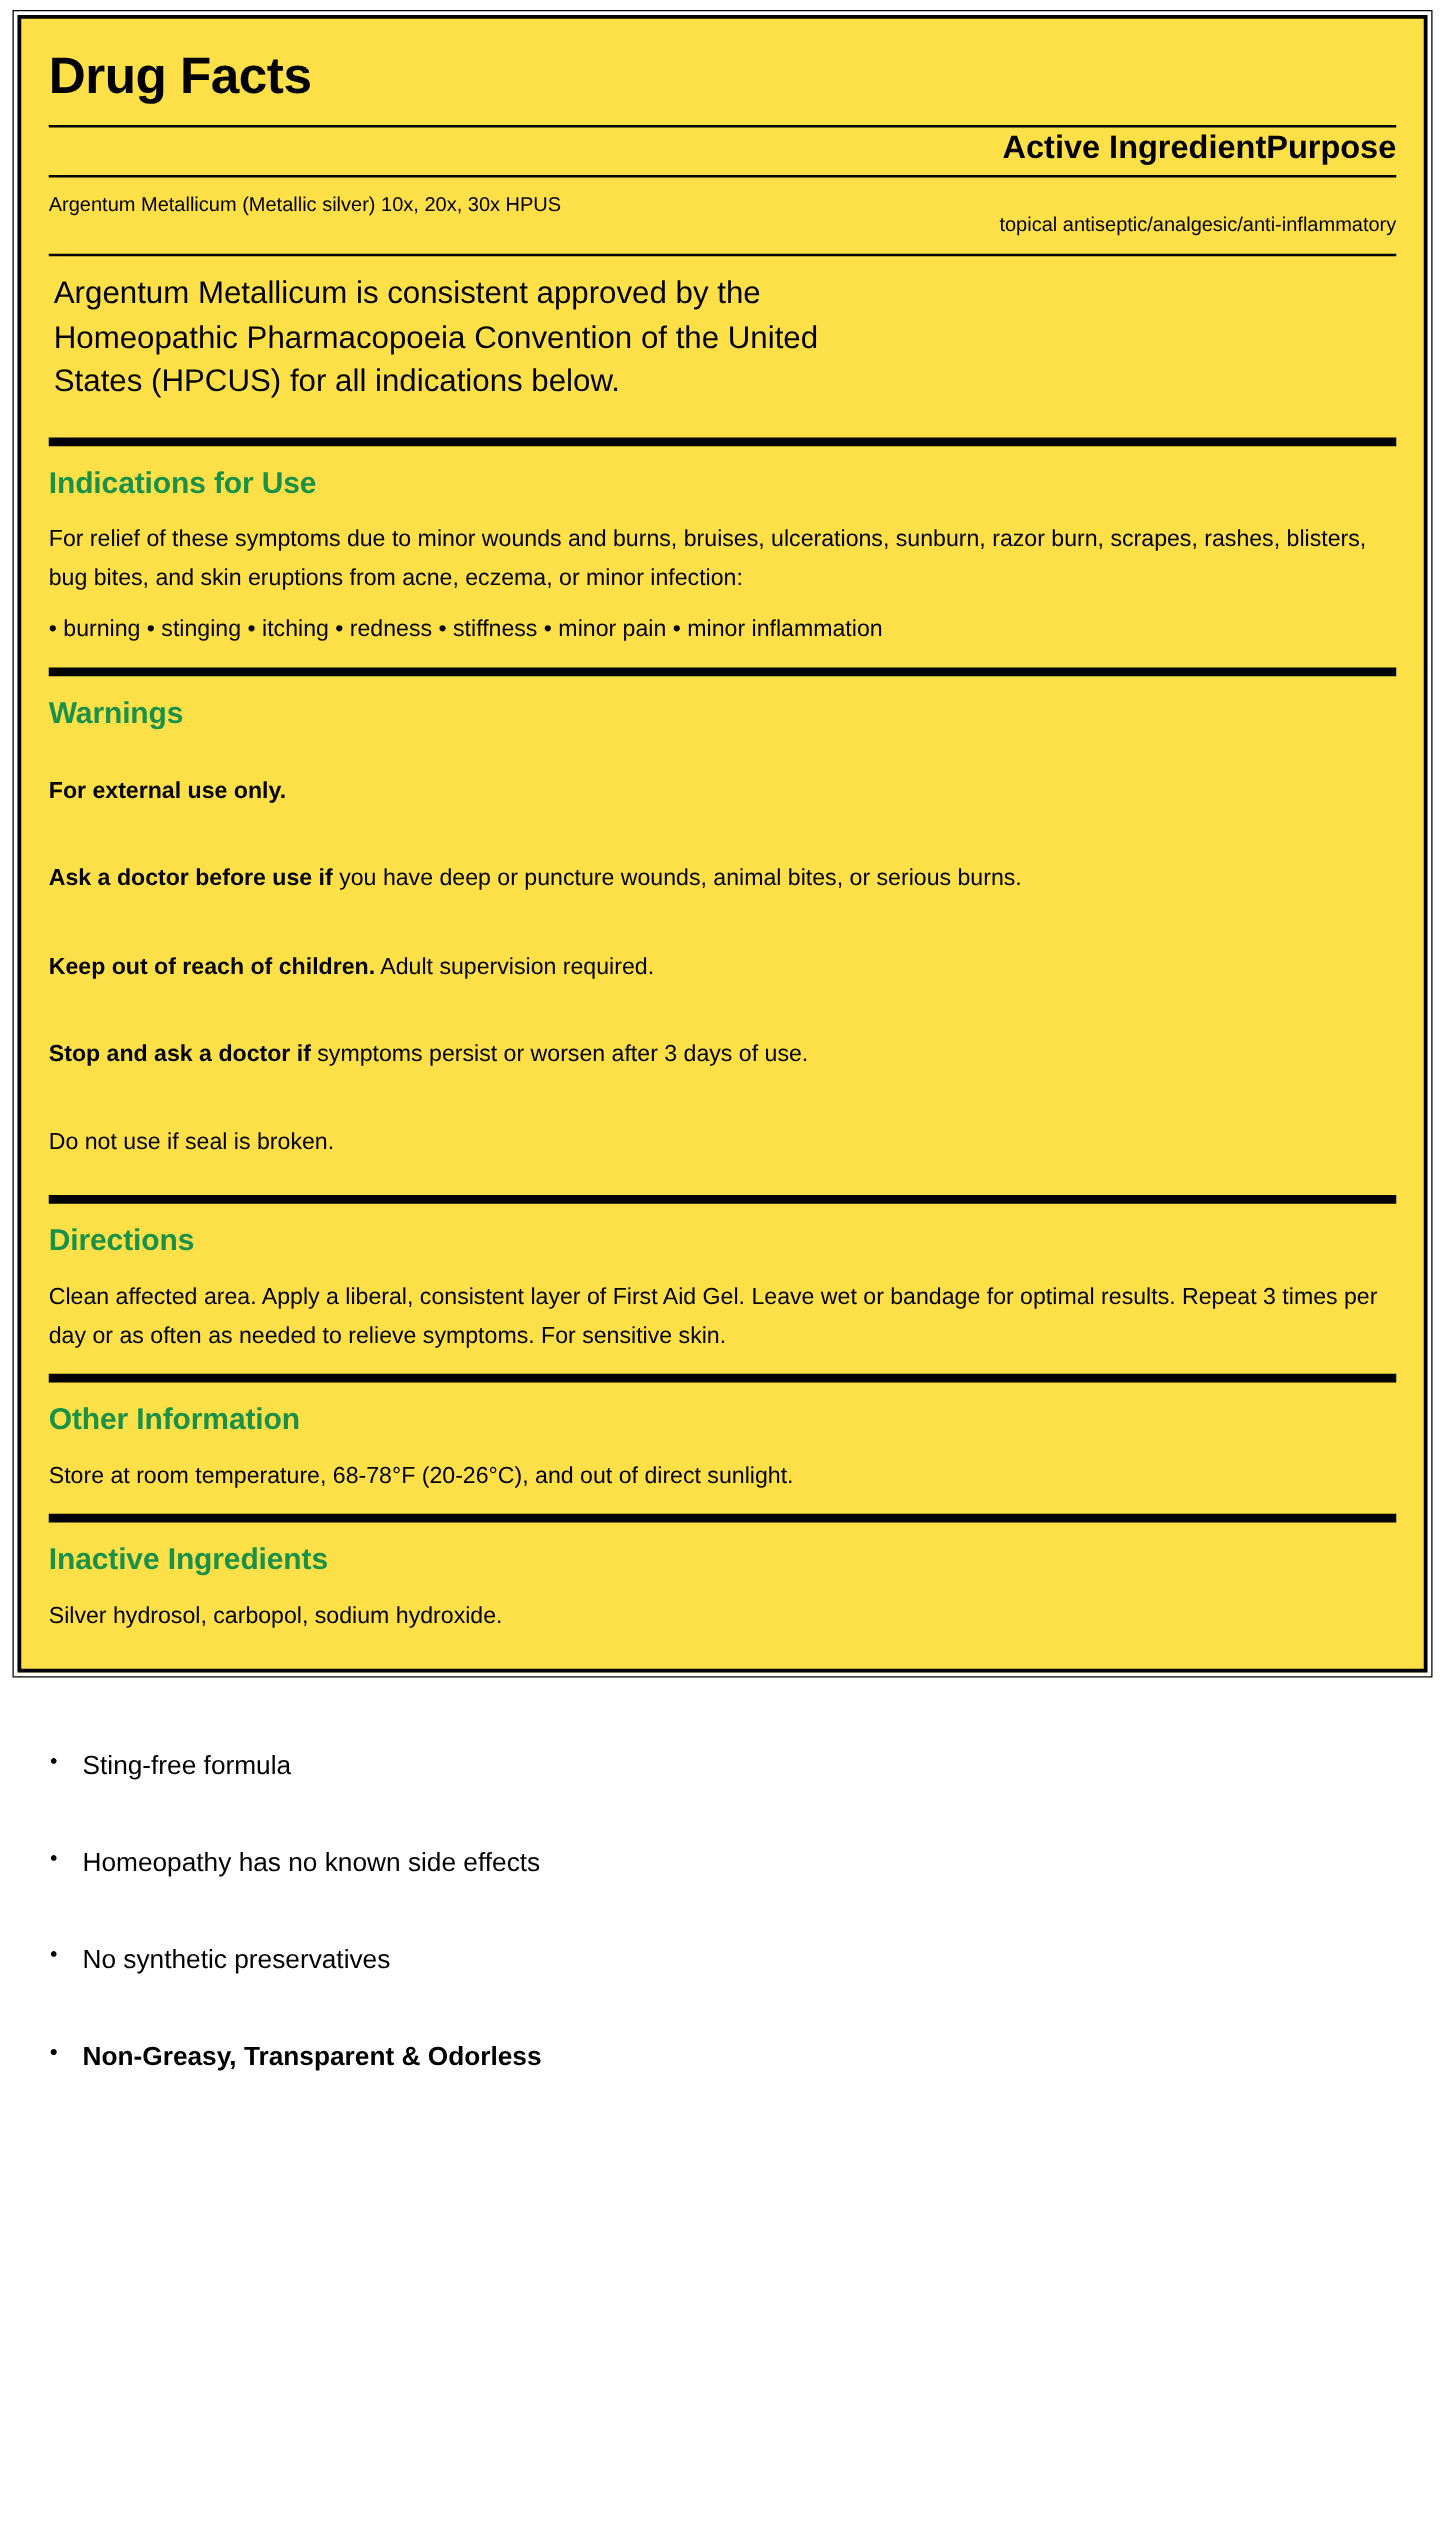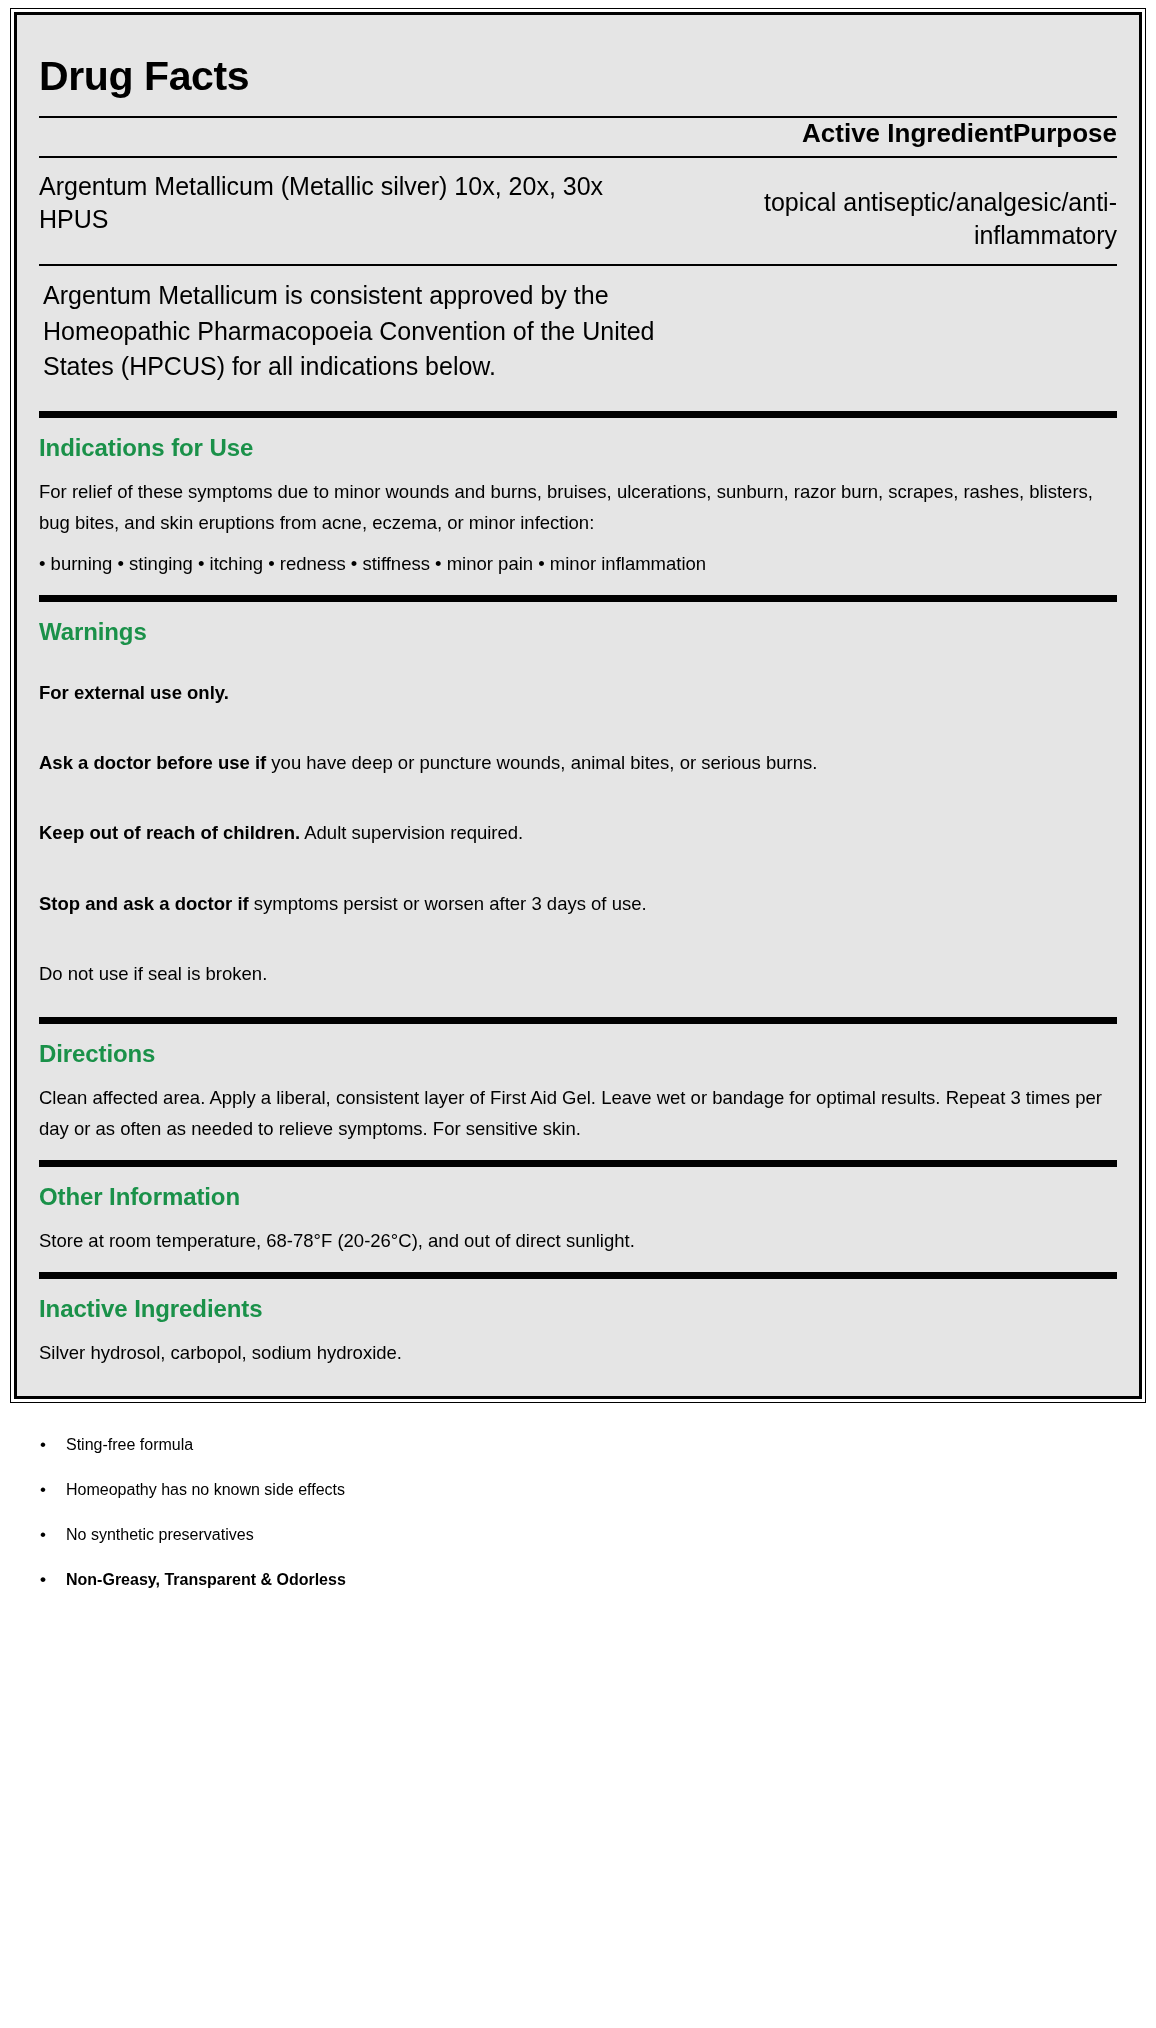--- a/index.html
+++ b/index.html
@@ -26,22 +26,22 @@
   }
 
   
   .df-outer {
     border: 1px solid #000000;
     padding: 3px;
     background: #ffffff;
   }
   .df-box {
     border: 3px solid #000000;
-    background: #e5e5e5;
-    padding: 16px 22px 14px 22px;
+    background: #fde047;
+    padding: 0 22px 14px 22px;
   }
 
   
   .df-title {
     font-size: 41px;
     font-weight: bold;
     letter-spacing: -0.4px;
     line-height: 1.05;
     padding: 24px 0 18px 0;
     margin: 0;
@@ -69,21 +69,21 @@
     padding-bottom: 7px;
   }
   .ai-header .ai-purpose { text-align: right; }
 
   
   .ai-row {
     display: flex;
     justify-content: space-between;
     align-items: flex-start;
     padding: 12px 0 12px 0;
-    font-size: 25px;
+    font-size: 16px;
     line-height: 1.32;
   }
   .ai-row .ai-name {
     flex: 0 1 54%;
     text-align: left;
     padding-right: 12px;
   }
   .ai-row .ai-use {
     flex: 0 1 42%;
     text-align: right;
@@ -127,24 +127,25 @@
   }
   .section-pad { padding-bottom: 16px; }
 
   
   .features {
     list-style: none;
     margin: 0;
     padding: 30px 0 0 30px;
   }
   .features li {
-    font-size: 16px;
+    font-size: 21px;
     line-height: 1.5;
     padding: 0 0 21px 26px;
     position: relative;
+    margin-top: 25px;
   }
   .features li::before {
     content: "\2022";
     position: absolute;
     left: 0;
     top: -1px;
     font-size: 17px;
   }
   .features li.bold { font-weight: bold; }
 </style>

